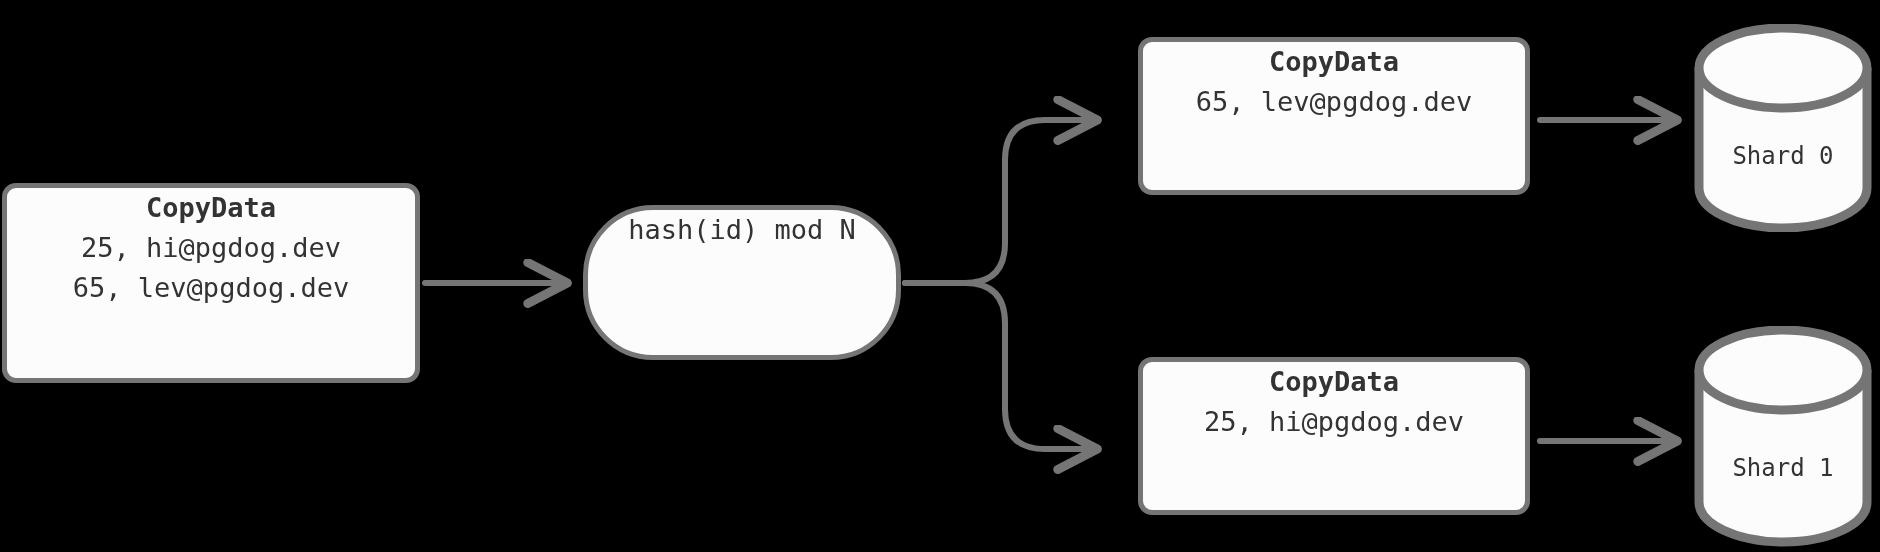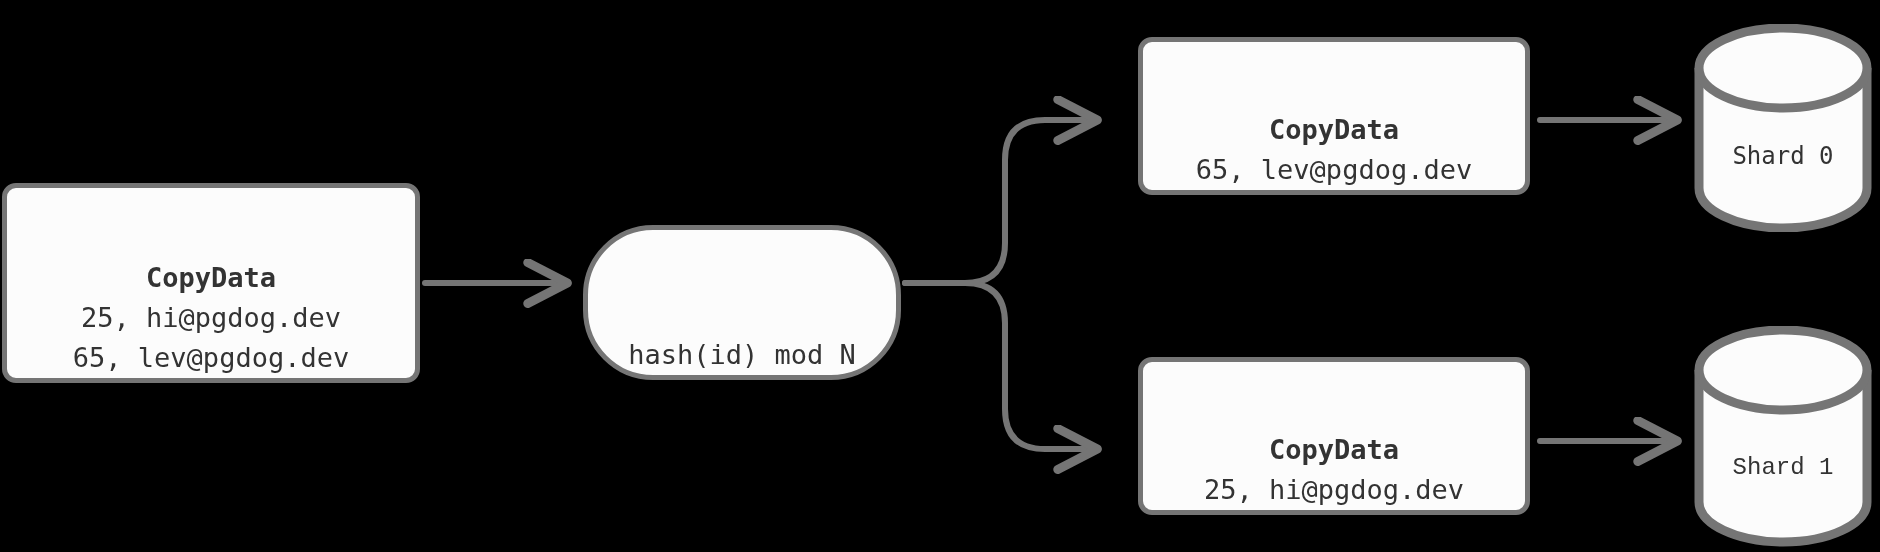--- a/index.html
+++ b/index.html
@@ -22,21 +22,21 @@
     height: 552px;
   }
   .node {
     position: absolute;
     box-sizing: border-box;
     background: #fcfcfc;
     border: 5px solid #757575;
     display: flex;
     flex-direction: column;
     align-items: center;
-    justify-content: flex-end;
+    justify-content: flex-start;
     color: #333333;
   }
   .node-rect { border-radius: 14px; }
   .node-pill { border-radius: 70px; }
   .node-line {
     font-size: 27px;
     line-height: 40px;
     letter-spacing: 0px;
     white-space: pre;
   }
@@ -77,21 +77,21 @@
 
     <path d="M 1540,441 L 1675,441" fill="none" stroke="#757575" stroke-width="6" stroke-linecap="round" marker-end="url(#arrowhead)"></path>
   </svg>
 
   <div class="node node-rect" style="left:2px; top:183px; width:418px; height:200px;">
     <div class="node-line node-title">CopyData</div>
     <div class="node-line">25, hi@pgdog.dev</div>
     <div class="node-line">65, lev@pgdog.dev</div>
   </div>
 
-  <div class="node node-pill" style="left:583px; top:205px; width:318px; height:155px;margin-top:20px;">
+  <div class="node node-pill" style="left:583px; top:205px; width:318px; height:155px;">
     <div class="node-line">hash(id) mod N</div>
   </div>
 
   <div class="node node-rect" style="left:1138px; top:37px; width:392px; height:158px;">
     <div class="node-line node-title">CopyData</div>
     <div class="node-line">65, lev@pgdog.dev</div>
   </div>
 
   <div class="node node-rect" style="left:1138px; top:357px; width:392px; height:158px;">
     <div class="node-line node-title">CopyData</div>
@@ -99,21 +99,21 @@
   </div>
 
   <div class="cyl" style="left:1694px; top:24px; width:178px; height:208px;">
     <svg width="178" height="208" viewBox="0 0 178 208" xmlns="http://www.w3.org/2000/svg">
       <path d="M5,44 L5,164 A84,40 0 0 0 173,164 L173,44" fill="#fcfcfc" stroke="#757575" stroke-width="9"></path>
       <ellipse cx="89" cy="44" rx="84" ry="40" fill="#fcfcfc" stroke="#757575" stroke-width="9"></ellipse>
     </svg>
     <div class="cyl-label" style="top:118px;">Shard 0</div>
   </div>
 
-  <div class="cyl" style="left:1694px; top:326px; width:178px; height:226px;font-family:Liberation Mono, monospace;">
+  <div class="cyl" style="left:1694px; top:326px; width:178px; height:226px;">
     <svg width="178" height="226" viewBox="0 0 178 226" xmlns="http://www.w3.org/2000/svg">
       <path d="M5,44 L5,176 A84,40 0 0 0 173,176 L173,44" fill="#fcfcfc" stroke="#757575" stroke-width="9"></path>
       <ellipse cx="89" cy="44" rx="84" ry="40" fill="#fcfcfc" stroke="#757575" stroke-width="9"></ellipse>
     </svg>
     <div class="cyl-label" style="top:128px;">Shard 1</div>
   </div>
 
 </div>
 
 </body></html>

